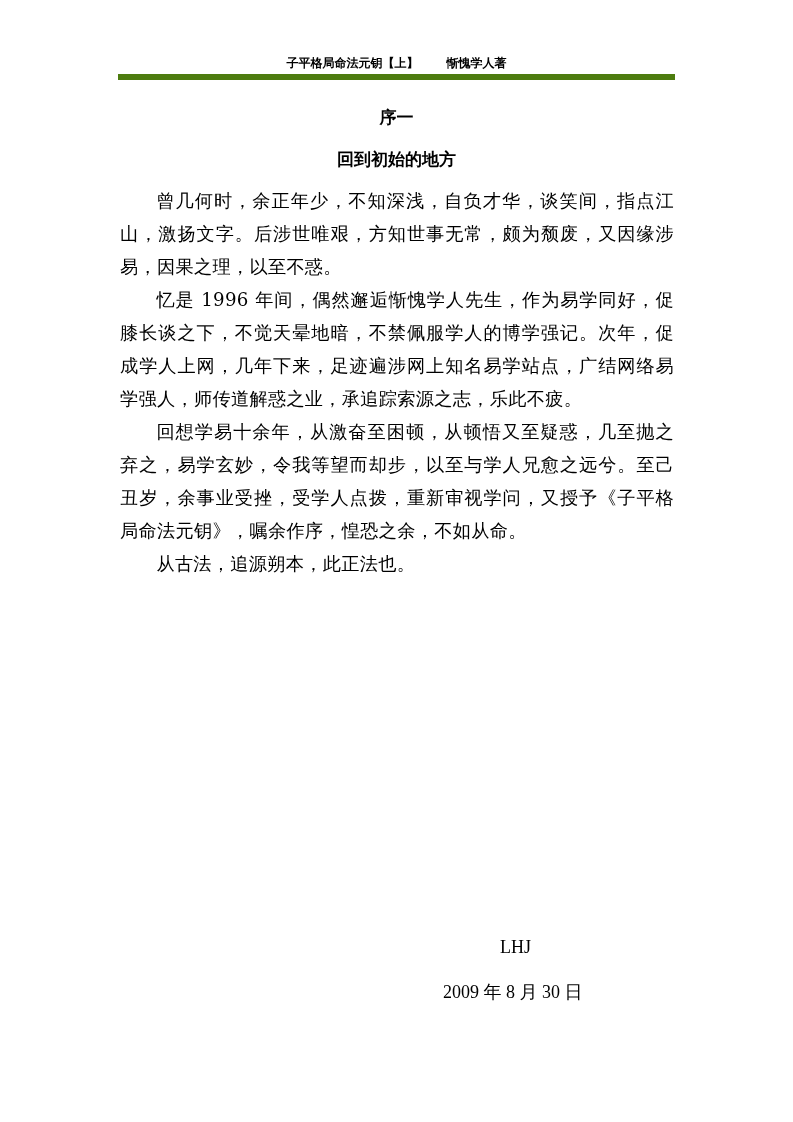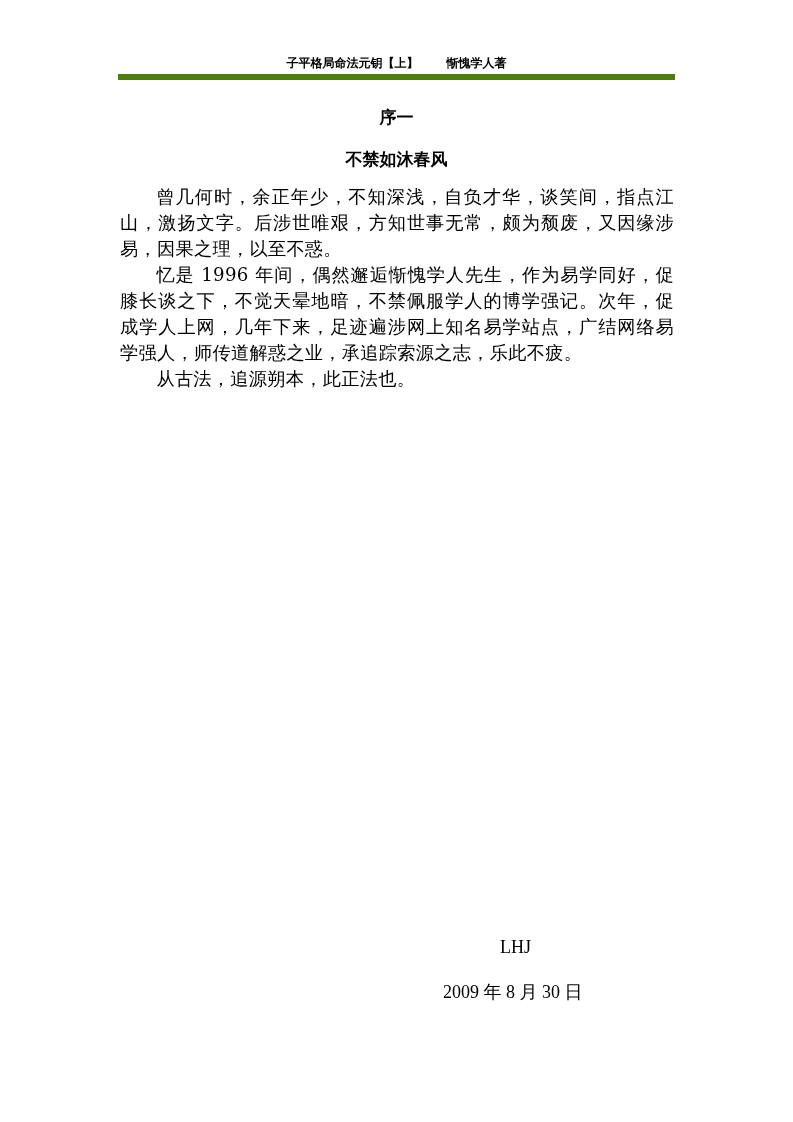--- a/index.html
+++ b/index.html
@@ -14,40 +14,41 @@
   .header .gap { display: inline-block; width: 28px; }
   .title {
     position: absolute; left: 118px; width: 557px; text-align: center;
     font-family: "DejaVu Serif", serif; font-weight: bold; font-size: 17px;
   }
   .t1 { top: 106px; }
   .t2 { top: 148px; }
   .body {
     position: absolute; left: 120px; top: 184px; width: 554px;
     font-family: "DejaVu Serif", serif; font-size: 18.2px;
-    line-height: 26px; letter-spacing: 0.3px;
+    line-height: 33px; letter-spacing: 0.3px;
     text-align: justify;
   }
   .body p { margin: 0; text-indent: 2em; }
   .sig {
     position: absolute; font-family: Liberation Serif, serif; font-size: 18px;
   }
   .sig-name { left: 500px; top: 937px; }
   .sig-date { left: 443px; top: 980px; }
 </style>
 </head>
 <body>
 
 <div class="header">
   <span>子平格局命法元钥【上】</span><span class="gap"></span><span>惭愧学人著</span>
 </div>
 
 <div class="title t1">序一</div>
-<div class="title t2">不禁如沐春风</div>
+<div class="title t2">回到初始的地方</div>
 
 <div class="body">
   <p>曾几何时，余正年少，不知深浅，自负才华，谈笑间，指点江山，激扬文字。后涉世唯艰，方知世事无常，颇为颓废，又因缘涉易，因果之理，以至不惑。</p>
   <p>忆是 1996 年间，偶然邂逅惭愧学人先生，作为易学同好，促膝长谈之下，不觉天晕地暗，不禁佩服学人的博学强记。次年，促成学人上网，几年下来，足迹遍涉网上知名易学站点，广结网络易学强人，师传道解惑之业，承追踪索源之志，乐此不疲。</p>
+  <p>回想学易十余年，从激奋至困顿，从顿悟又至疑惑，几至抛之弃之，易学玄妙，令我等望而却步，以至与学人兄愈之远兮。至己丑岁，余事业受挫，受学人点拨，重新审视学问，又授予《子平格局命法元钥》，嘱余作序，惶恐之余，不如从命。</p>
   <p>从古法，追源朔本，此正法也。</p>
 </div>
 
 <div class="sig sig-name">LHJ</div>
 <div class="sig sig-date">2009 年 8 月 30 日</div>
 
 </body></html>

